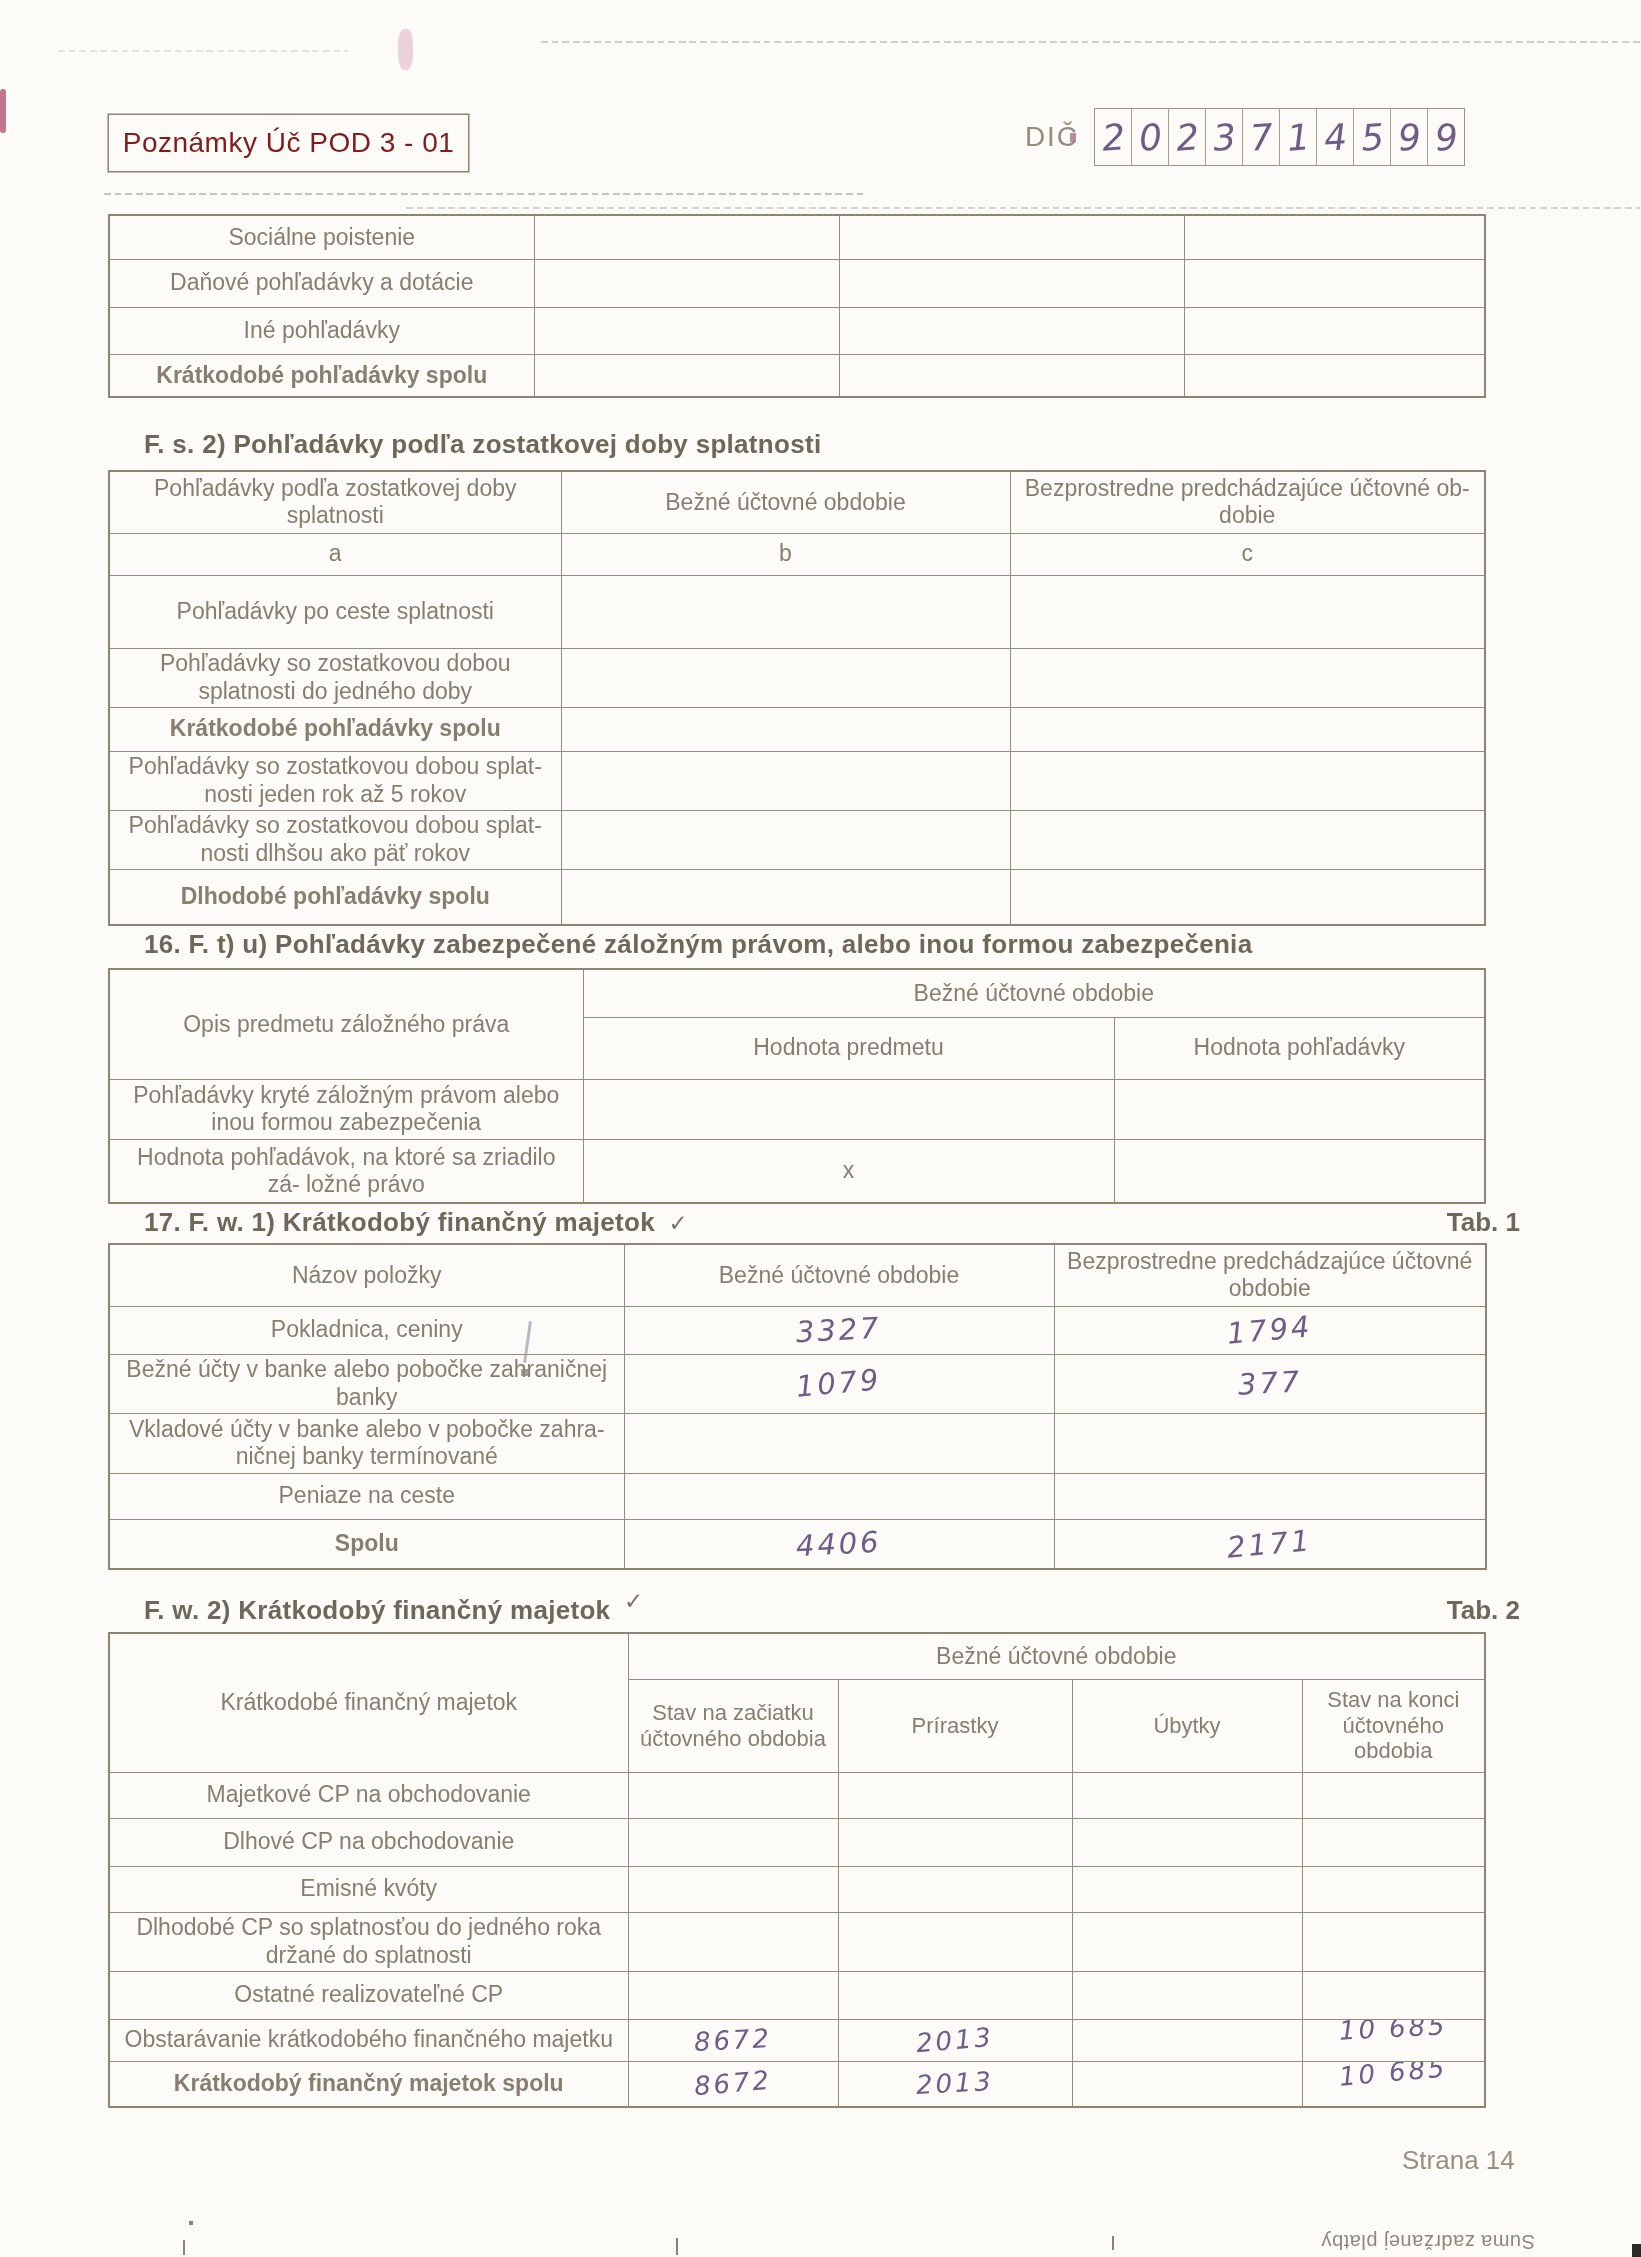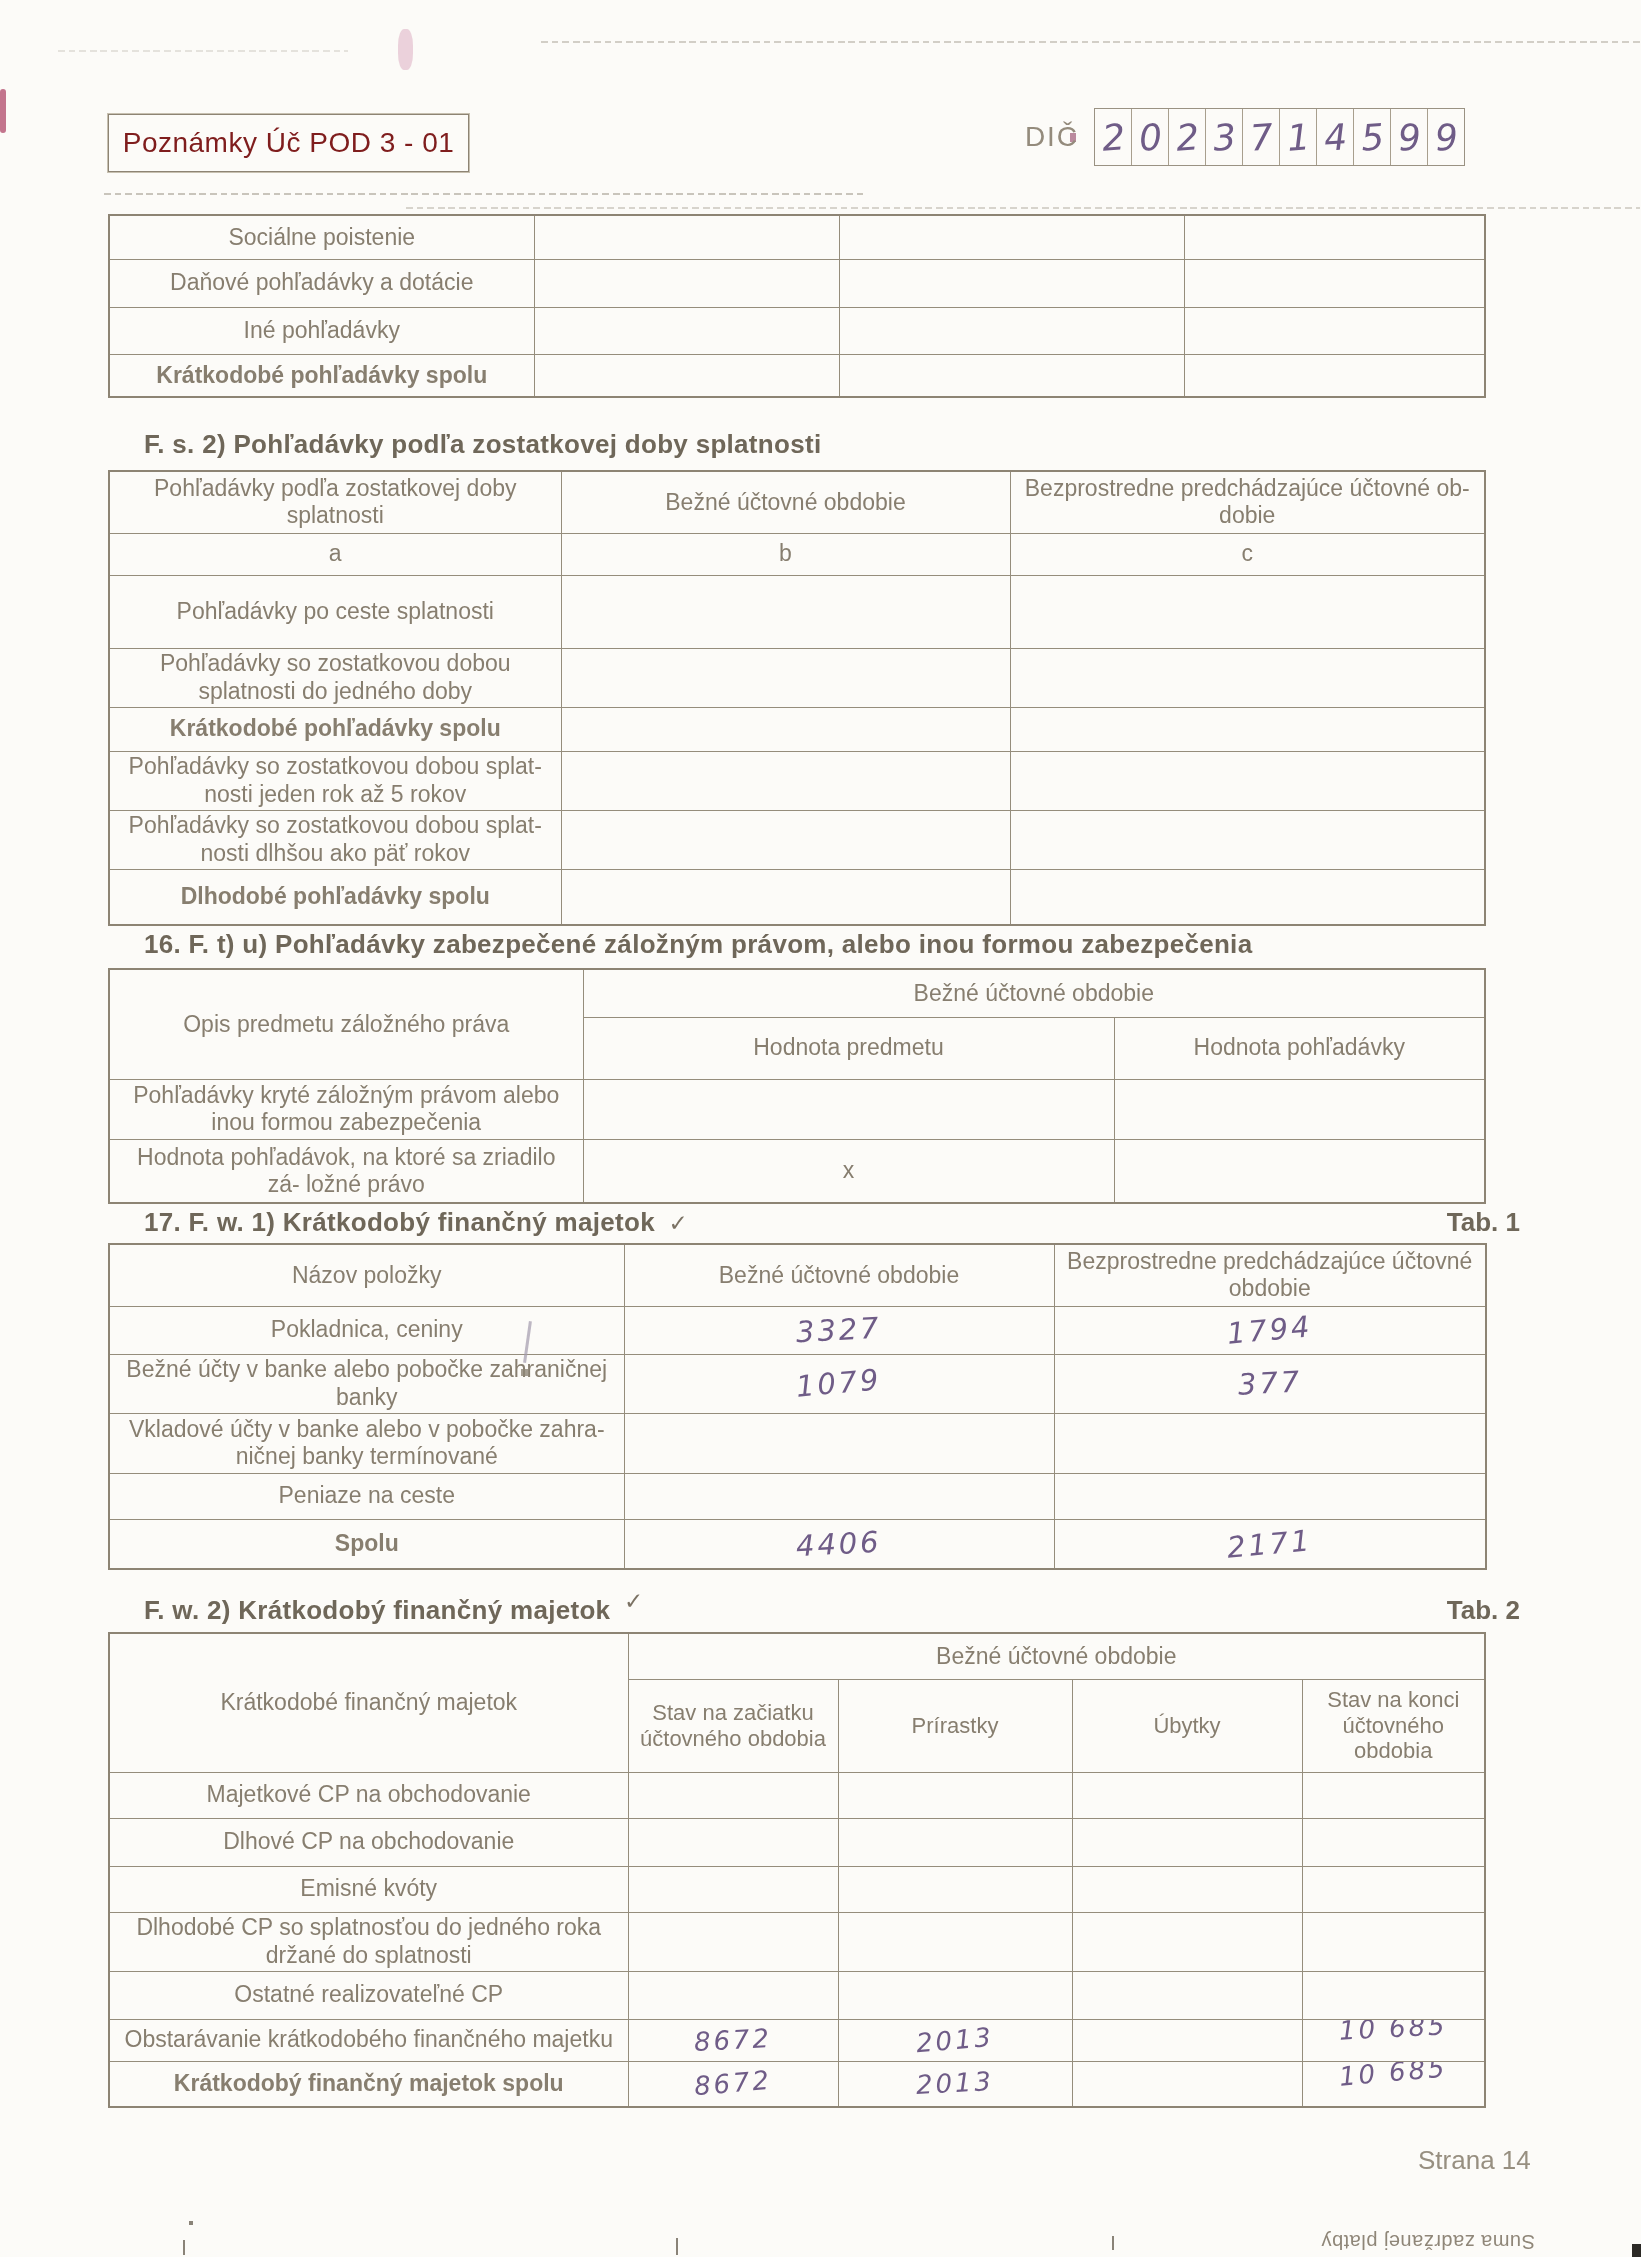--- a/index.html
+++ b/index.html
@@ -47,21 +47,21 @@
   .hand{
     font-family:"DejaVu Sans", sans-serif;font-style:italic;color:#6f5c87;
     letter-spacing:2.9px;display:inline-block;font-size:29px;
   }
   .r1{transform:rotate(-3deg);}
   .r2{transform:rotate(-5deg);}
   .dic-cell .hand{font-size:36px;letter-spacing:0;transform:rotate(-4deg);}
   .t5hand{font-size:26px;}
   .raise{position:relative;top:-11.6px;}
   
-  .page-num{font-size:26px;color:#978f80;margin-left:16px;}
+  .page-num{font-size:26px;color:#978f80;}
   .rot{transform:rotate(180deg);font-size:20px;color:#8f8678;letter-spacing:0.5px;white-space:nowrap;}
   .tick{width:1.9px;background:#6d6558;opacity:.8;}
 </style>
 </head>
 <body>
 
 <div class="abs scanline artifact" style="left:541px;top:41px;width:1101px;"></div>
 <div class="abs scanline artifact" style="left:58px;top:50px;width:290px;opacity:.25;"></div>
 <div class="abs artifact" style="left:398px;top:29px;width:15.4px;height:41px;background:#d9a8bd;opacity:.5;border-radius:40%;"></div>
 <div class="abs artifact" style="left:0;top:89px;width:5.8px;height:44px;background:#b0486a;opacity:.75;border-radius:2.9px;"></div>

